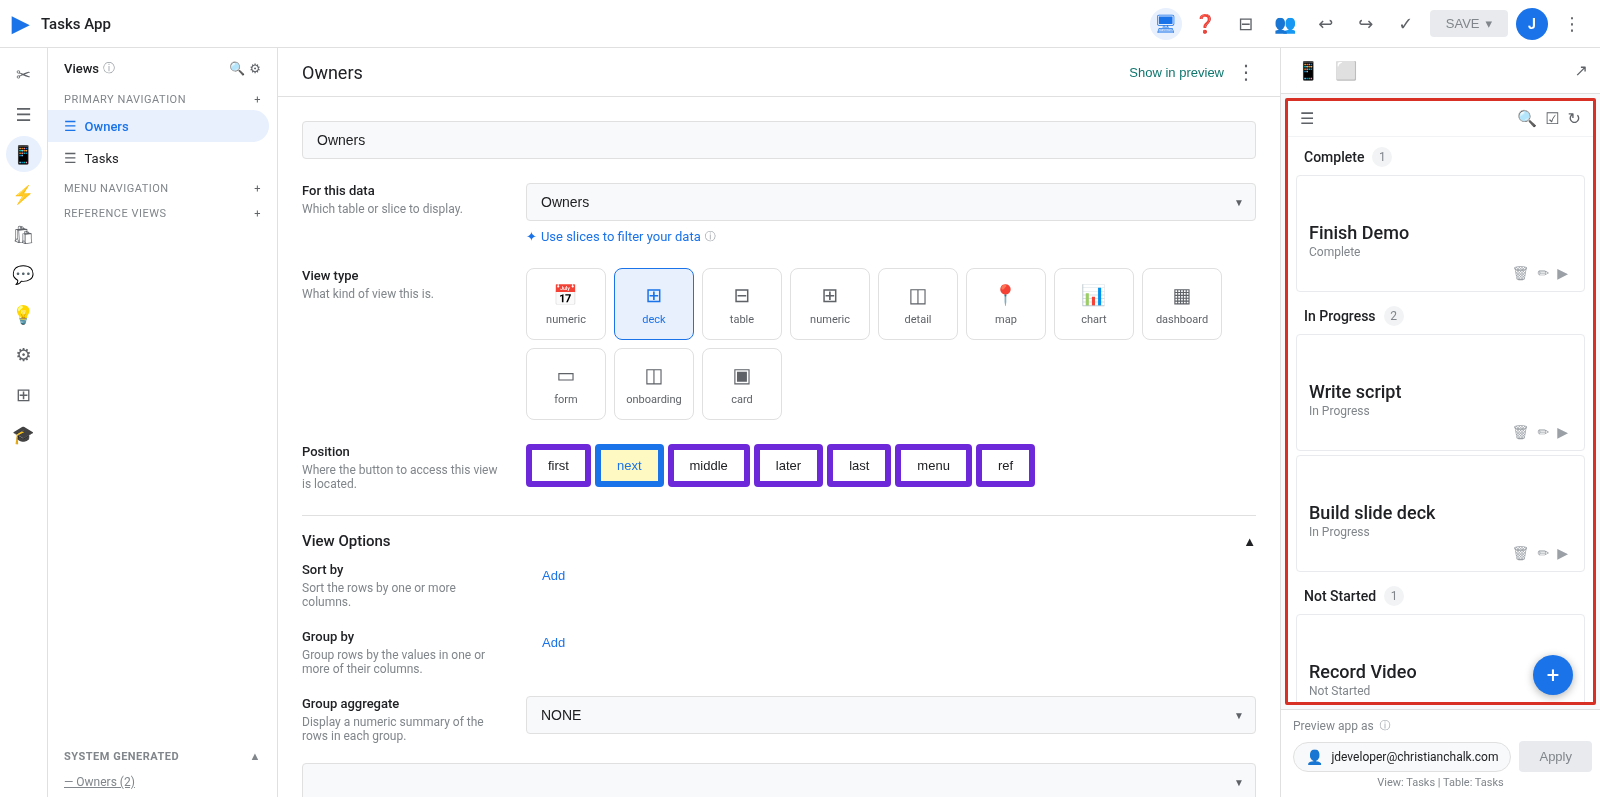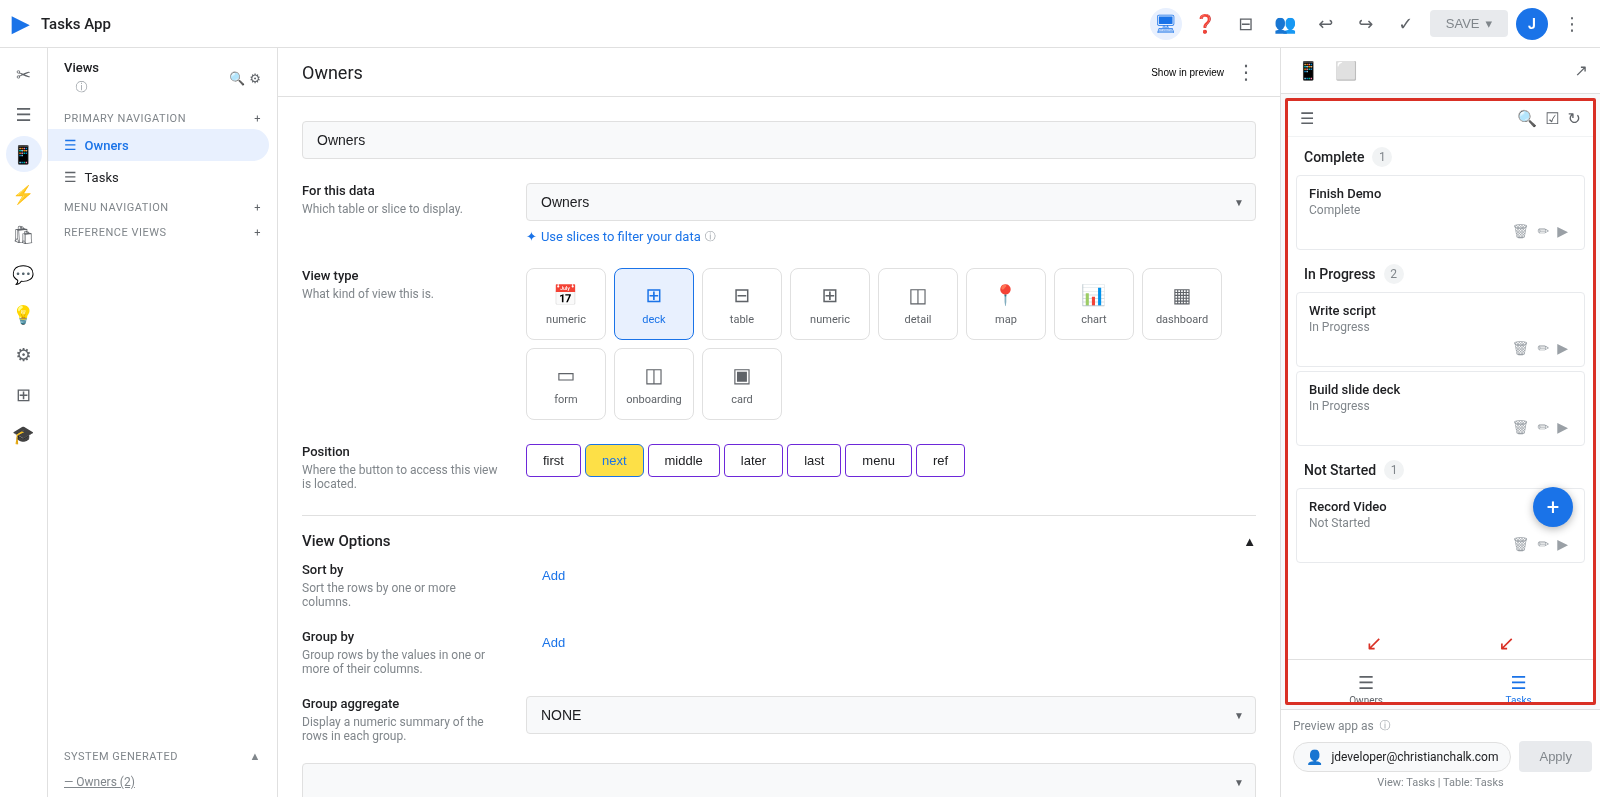--- a/index.html
+++ b/index.html
@@ -19,37 +19,37 @@
     .main-layout { display: flex; height: calc(797px - 48px); }
 
     
     .left-nav { width: 48px; background: #fff; border-right: 1px solid #e0e0e0; display: flex; flex-direction: column; align-items: center; padding: 8px 0; gap: 4px; }
     .nav-icon { width: 36px; height: 36px; border-radius: 50%; display: flex; align-items: center; justify-content: center; cursor: pointer; color: #5f6368; font-size: 18px; }
     .nav-icon.active { background: #e8f0fe; color: #1a73e8; }
 
     
     .sidebar { width: 230px; background: #fff; border-right: 1px solid #e0e0e0; display: flex; flex-direction: column; overflow-y: auto; }
     .sidebar-header { display: flex; align-items: center; justify-content: space-between; padding: 12px 16px 8px; }
-    .sidebar-title { font-size: 13px; font-weight: 500; color: #202124; display: flex; align-items: center; gap: 4px; flex-direction: column; }
+    .sidebar-title { font-size: 13px; font-weight: 500; color: #202124; display: flex; align-items: center; gap: 4px; }
     .sidebar-header-icons { display: flex; gap: 4px; }
     .sidebar-section-label { font-size: 11px; color: #80868b; font-weight: 400; letter-spacing: 0.5px; padding: 8px 16px 4px; display: flex; align-items: center; justify-content: space-between; }
     .sidebar-item { display: flex; align-items: center; gap: 8px; padding: 8px 16px; cursor: pointer; border-radius: 0 24px 24px 0; margin-right: 8px; }
     .sidebar-item.active { background: #e8f0fe; color: #1a73e8; }
     .sidebar-item .item-icon { font-size: 14px; color: #5f6368; }
     .sidebar-item.active .item-icon { color: #1a73e8; }
     .sidebar-item .item-label { font-size: 13px; }
     .sidebar-item.active .item-label { color: #1a73e8; font-weight: 500; }
-    .sidebar-bottom { font-size: 11px; color: #80868b; font-weight: 400; letter-spacing: 0.5px; padding: 8px 16px 4px; display: flex; align-items: flex-start; justify-content: space-between; }
+    .sidebar-bottom { font-size: 11px; color: #80868b; font-weight: 700; letter-spacing: 0.5px; padding: 8px 16px 4px; display: flex; align-items: flex-start; justify-content: space-between; }
 
     
     .main-content { flex: 1; overflow-y: auto; background: #fff; position: relative; }
     .content-header { display: flex; align-items: center; justify-content: space-between; padding: 12px 24px; border-bottom: 1px solid #e0e0e0; position: sticky; top: 0; background: #fff; z-index: 10; }
     .content-title { font-size: 18px; font-weight: 400; color: #202124; }
     .content-header-right { display: flex; align-items: center; gap: 12px; }
-    .show-preview-btn { color: #000000; font-size: 10px; cursor: pointer; background: none; border: none; }
+    .show-preview-btn { color: #0f766e; font-size: 13px; cursor: pointer; background: none; border: none; }
     .three-dot { color: #5f6368; cursor: pointer; font-size: 20px; }
 
     .form-section { padding: 24px 24px 0; }
     .form-row { display: flex; align-items: flex-start; gap: 24px; margin-bottom: 24px; }
     .form-label-col { width: 200px; flex-shrink: 0; }
     .form-label-col .label { font-size: 13px; font-weight: 500; color: #202124; margin-bottom: 4px; }
     .form-label-col .sublabel { font-size: 12px; color: #80868b; }
     .form-input-col { flex: 1; }
     .text-input { width: 100%; padding: 10px 14px; border: 1px solid #e0e0e0; border-radius: 4px; font-size: 14px; color: #202124; background: #f8f9fa; outline: none; }
     .select-input { width: 100%; padding: 10px 14px; border: 1px solid #e0e0e0; border-radius: 4px; font-size: 14px; color: #202124; background: #f8f9fa; outline: none; appearance: none; cursor: pointer; }
@@ -58,22 +58,22 @@
     .slice-link { color: #1a73e8; font-size: 13px; cursor: pointer; display: flex; align-items: center; gap: 4px; margin-top: 8px; }
 
     
     .view-type-grid { display: flex; flex-wrap: wrap; gap: 8px; }
     .view-type-item { display: flex; flex-direction: column; align-items: center; justify-content: center; width: 80px; height: 72px; border: 1px solid #e0e0e0; border-radius: 8px; cursor: pointer; gap: 6px; color: #5f6368; font-size: 11px; }
     .view-type-item.active { border-color: #1a73e8; background: #e8f0fe; color: #1a73e8; }
     .view-type-icon { font-size: 20px; }
 
     
     .position-grid { display: flex; gap: 4px; }
-    .pos-btn { padding: 8px 16px; border: 1px solid #6d28d9; border-radius: 4px; cursor: pointer; font-size: 13px; background: #fff; color: #202124; }
-    .pos-btn.active { background: #fde047; color: #1a73e8; border-color: #1a73e8; border-radius: 6px; }
+    .pos-btn { padding: 8px 16px; border: 6px solid #6d28d9; border-radius: 4px; cursor: pointer; font-size: 13px; background: #fff; color: #202124; }
+    .pos-btn.active { background: #fef9c3; color: #1a73e8; border-color: #1a73e8; }
 
     
     .view-options-section { padding: 0 24px 24px; }
     .view-options-header { display: flex; align-items: center; justify-content: space-between; padding: 16px 0 12px; cursor: pointer; }
     .view-options-title { font-size: 15px; font-weight: 500; }
     .view-options-row { display: flex; align-items: flex-start; gap: 24px; margin-bottom: 20px; }
     .view-options-label-col { width: 200px; flex-shrink: 0; }
     .view-options-label { font-size: 13px; font-weight: 500; margin-bottom: 4px; }
     .view-options-sublabel { font-size: 12px; color: #80868b; }
     .add-btn { padding: 6px 16px; border: none; background: transparent; color: #1a73e8; font-size: 13px; cursor: pointer; }
@@ -92,21 +92,21 @@
     .preview-toolbar-left { display: flex; align-items: center; gap: 8px; }
     .preview-toolbar-right { display: flex; align-items: center; gap: 8px; }
     .preview-icon { color: #5f6368; font-size: 16px; cursor: pointer; }
 
     .preview-group { padding: 0; }
     .preview-group-header { display: flex; align-items: center; gap: 8px; padding: 10px 16px 4px; }
     .preview-group-title { font-size: 14px; font-weight: 500; color: #202124; }
     .preview-group-count { font-size: 12px; color: #80868b; background: #f1f3f4; border-radius: 50%; width: 20px; height: 20px; display: flex; align-items: center; justify-content: center; }
 
     .preview-card { background: #fff; margin: 4px 8px; padding: 10px 12px; border-radius: 4px; border: 1px solid #e8eaed; }
-    .preview-card-title { font-size: 13px; font-weight: 500; color: #202124; margin-bottom: 2px; }
+    .preview-card-title { font-size: 18px; font-weight: 500; color: #202124; margin-bottom: 2px; margin-top: 36px; }
     .preview-card-subtitle { font-size: 12px; color: #80868b; }
     .preview-card-actions { display: flex; justify-content: flex-end; gap: 8px; padding: 6px 4px 0; }
     .preview-card-action { color: #9aa0a6; font-size: 14px; cursor: pointer; }
 
     .preview-fab { position: absolute; bottom: 100px; right: 20px; width: 40px; height: 40px; border-radius: 50%; background: #1a73e8; color: #fff; display: flex; align-items: center; justify-content: center; font-size: 22px; cursor: pointer; box-shadow: 0 2px 8px rgba(0,0,0,0.3); }
 
     
     .preview-bottom-nav { display: flex; justify-content: space-around; border-top: 1px solid #e0e0e0; padding: 8px 0; background: #fff; }
     .bottom-nav-item { display: flex; flex-direction: column; align-items: center; gap: 2px; cursor: pointer; color: #5f6368; font-size: 10px; padding: 4px 16px; }
     .bottom-nav-item.active { color: #1a73e8; border-bottom: 2px solid #1a73e8; }

